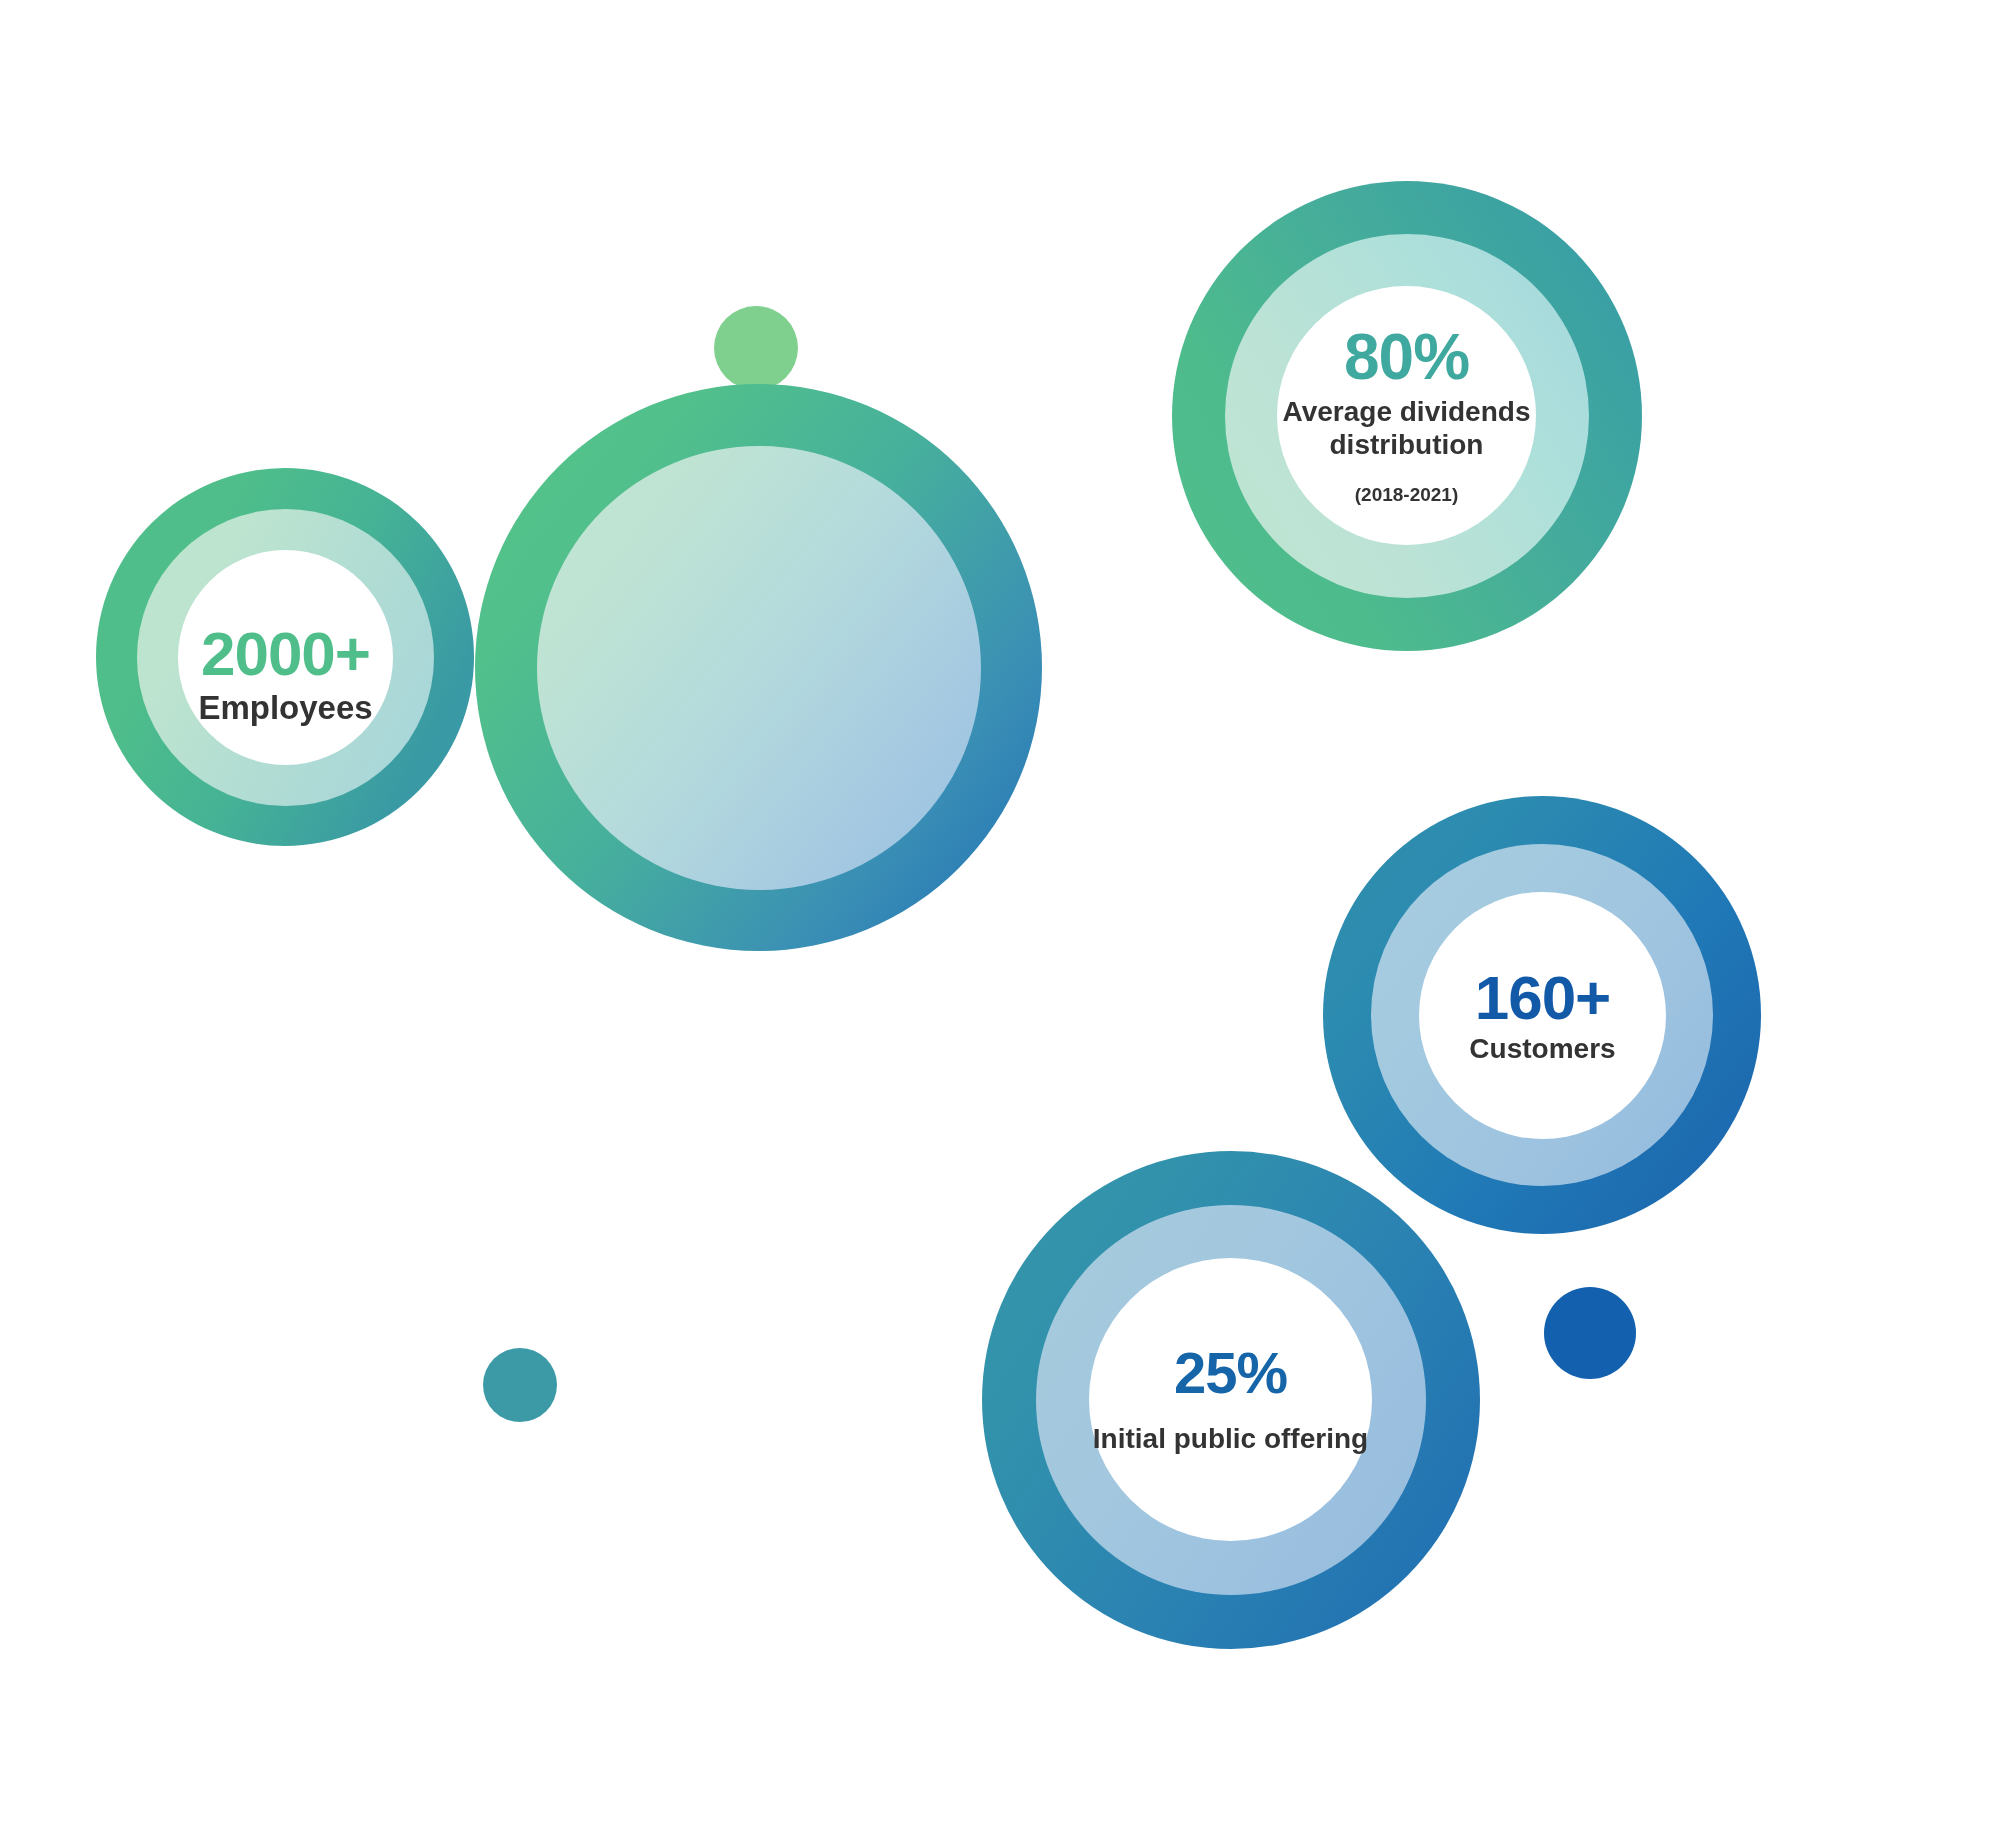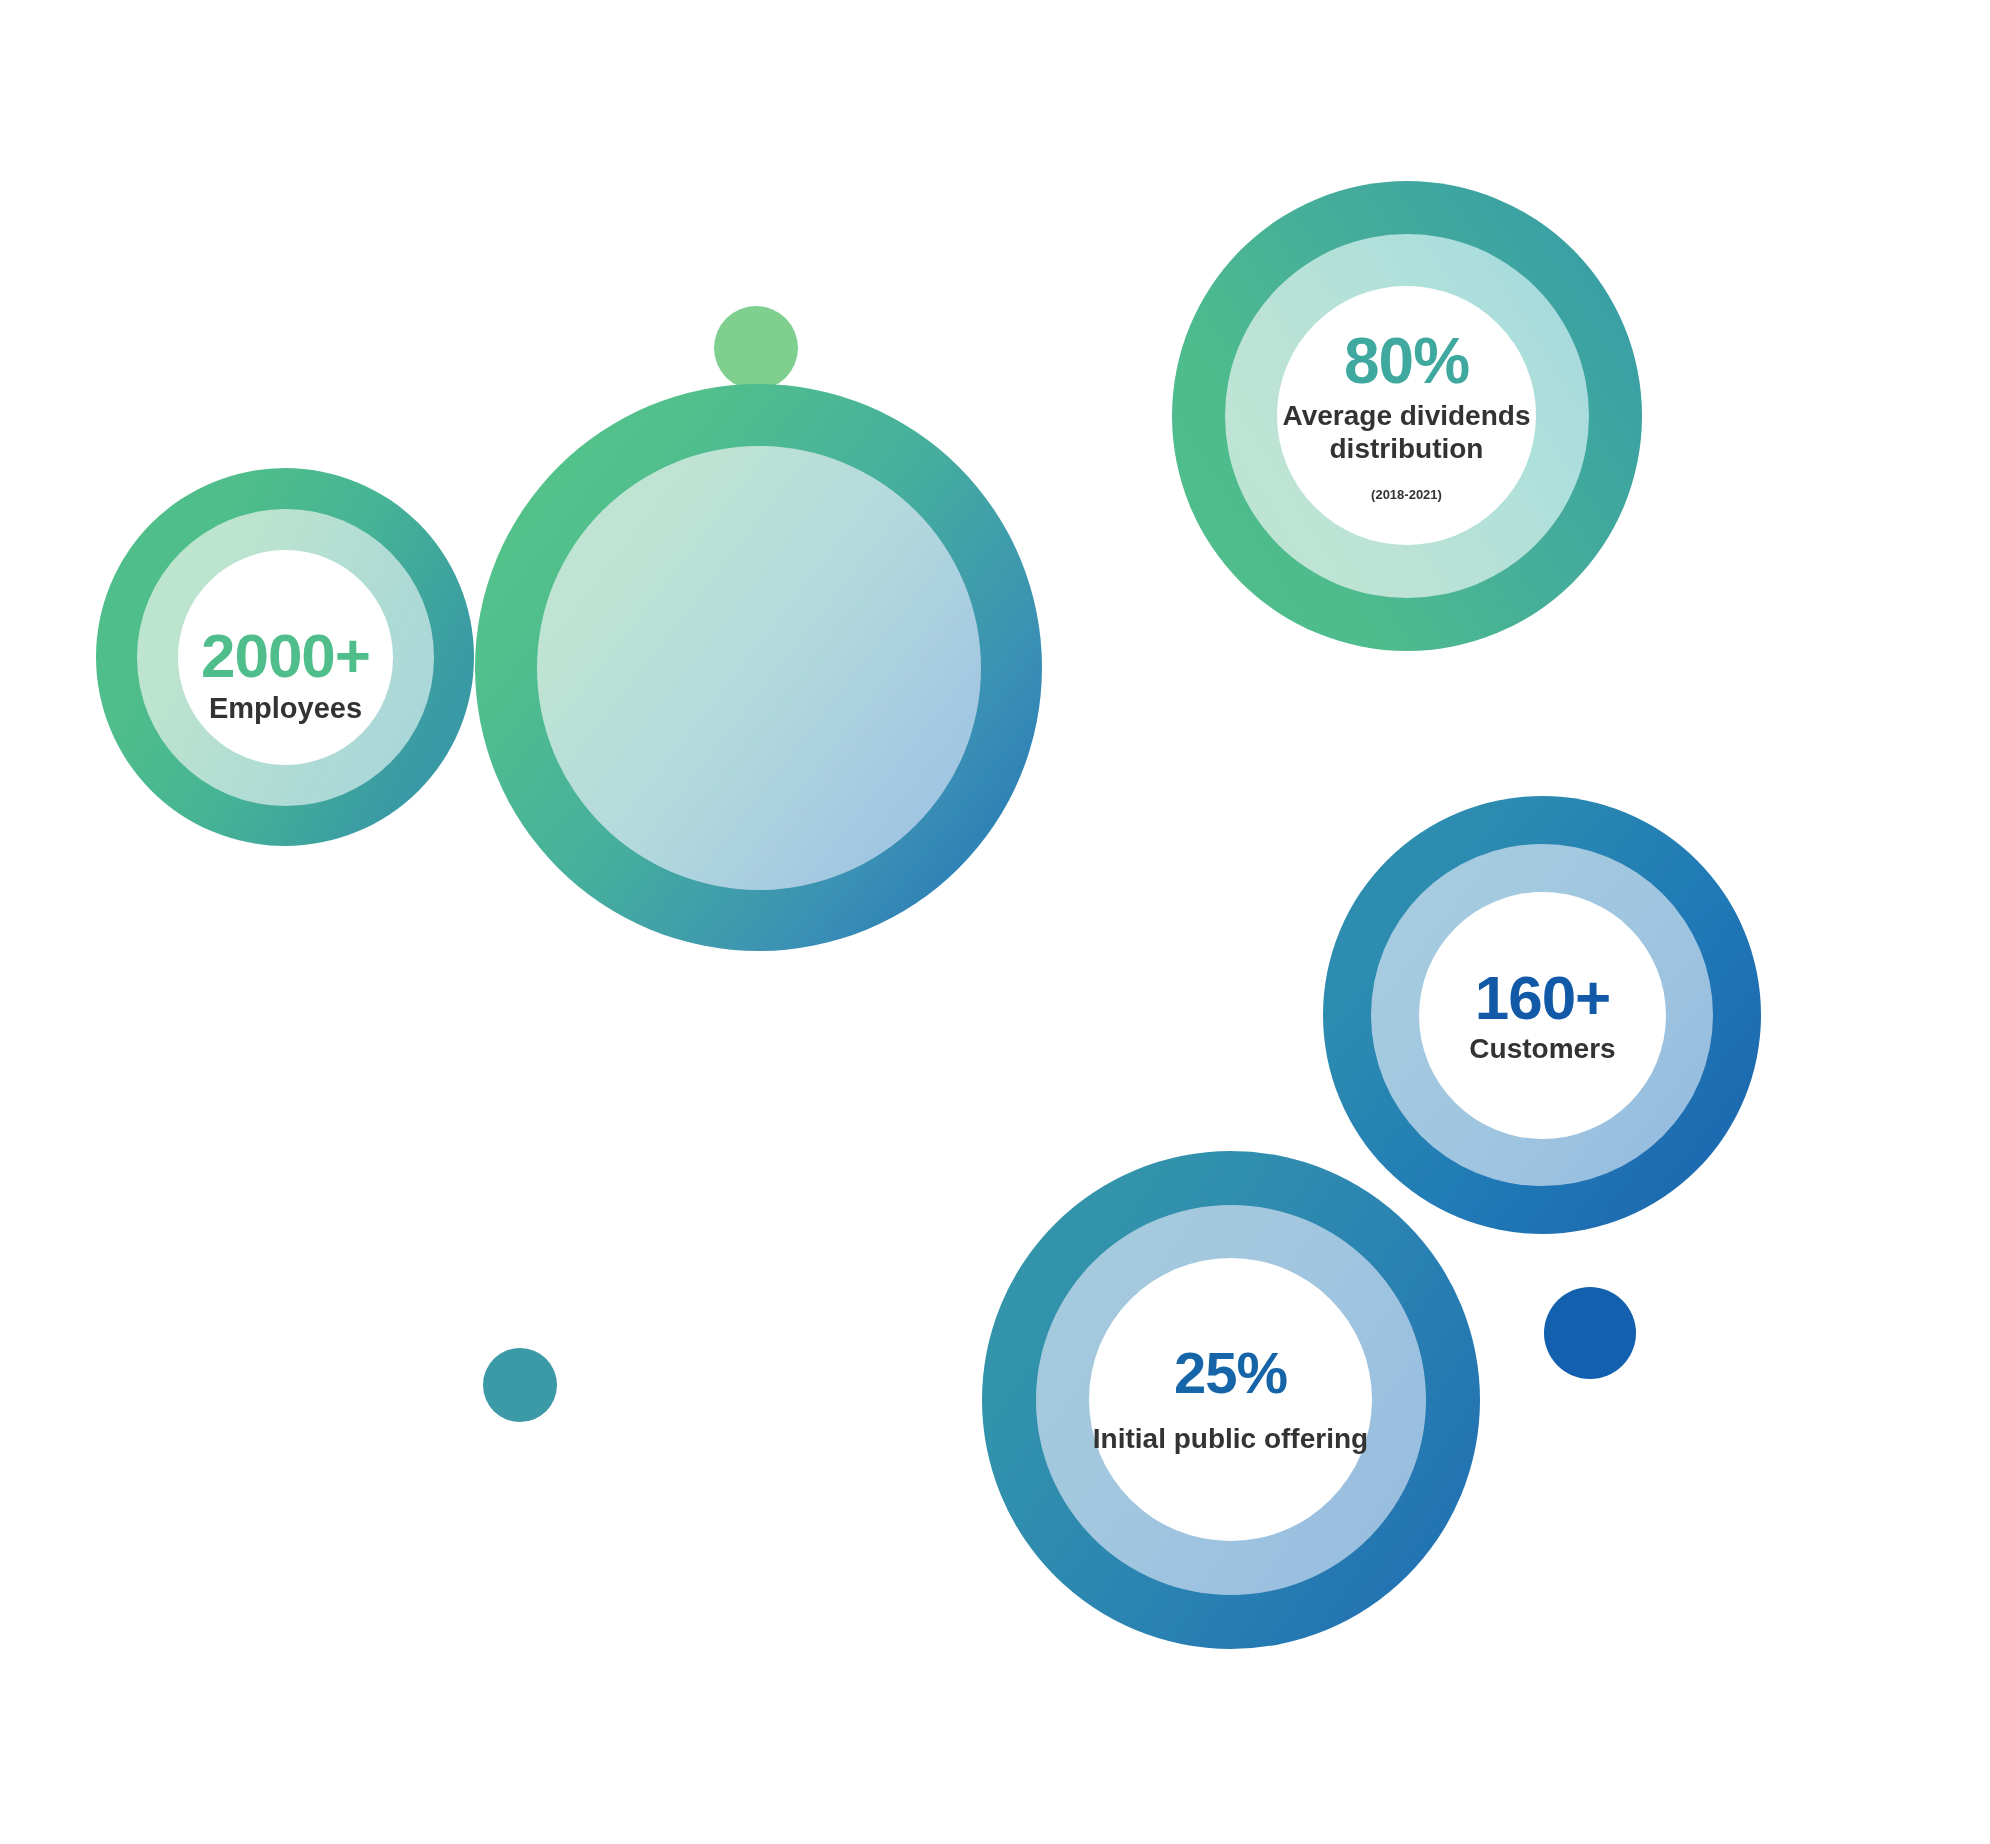--- a/index.html
+++ b/index.html
@@ -50,21 +50,21 @@
     background:linear-gradient(118deg,#4fbe8a 0%,#4fbe8a 26%,#46b395 52%,#3a9aa4 82%,#3596a8 100%);
   }
   #b-employees .ring-mid {
     left:41px; top:41px; width:297px; height:297px;
     background:linear-gradient(118deg,#bde4cf 0%,#bde4cf 25%,#b2ddd3 55%,#a6d4db 100%);
   }
   #b-employees .core {
     left:82px; top:82px; width:215px; height:215px;
   }
   #b-employees .big-num  { font-size:62px; color:#4fbe8a; margin-bottom:2px;margin-top:31px; }
-  #b-employees .sub-lbl  { font-size:29px; }
+  #b-employees .sub-lbl  { font-size:33px; }
 
   
   #b-revenue {
     left:475px; top:384px; width:567px; height:567px;
     background:linear-gradient(128deg,#56c389 0%,#52c08b 22%,#47b09c 48%,#3a8fb5 76%,#1f6fb5 100%);
   }
   #b-revenue .ring-mid {
     left:62px; top:62px; width:444px; height:444px;
     background:linear-gradient(128deg,#c2e6d1 0%,#bee3d4 24%,#b3d9dd 52%,#a5c9e1 78%,#98c0e2 100%);
   }
@@ -84,21 +84,21 @@
   }
   #b-dividends .ring-mid {
     left:53px; top:53px; width:364px; height:364px;
     background:linear-gradient(58deg,#bfe6d2 0%,#bbe2d5 35%,#ade0db 70%,#a4d6de 100%);
   }
   #b-dividends .core {
     left:105px; top:105px; width:259px; height:259px;
   }
   #b-dividends .big-num { font-size:64px; color:#3fa99f; line-height:1; margin-bottom:6px; }
   #b-dividends .sub-lbl { font-size:28px; line-height:1.18; }
-  #b-dividends .tiny-lbl{ font-size:13px; margin-top:23px; }
+  #b-dividends .tiny-lbl{ font-size:19px; margin-top:23px; }
 
   
   #b-customers {
     left:1323px; top:796px; width:438px; height:438px;
     background:linear-gradient(128deg,#3090ad 0%,#2c8bb0 25%,#2079b6 60%,#1b62ac 100%);
   }
   #b-customers .ring-mid {
     left:48px; top:48px; width:342px; height:342px;
     background:linear-gradient(128deg,#a8cde0 0%,#a3c9e0 35%,#9cc2e0 70%,#93badd 100%);
   }

